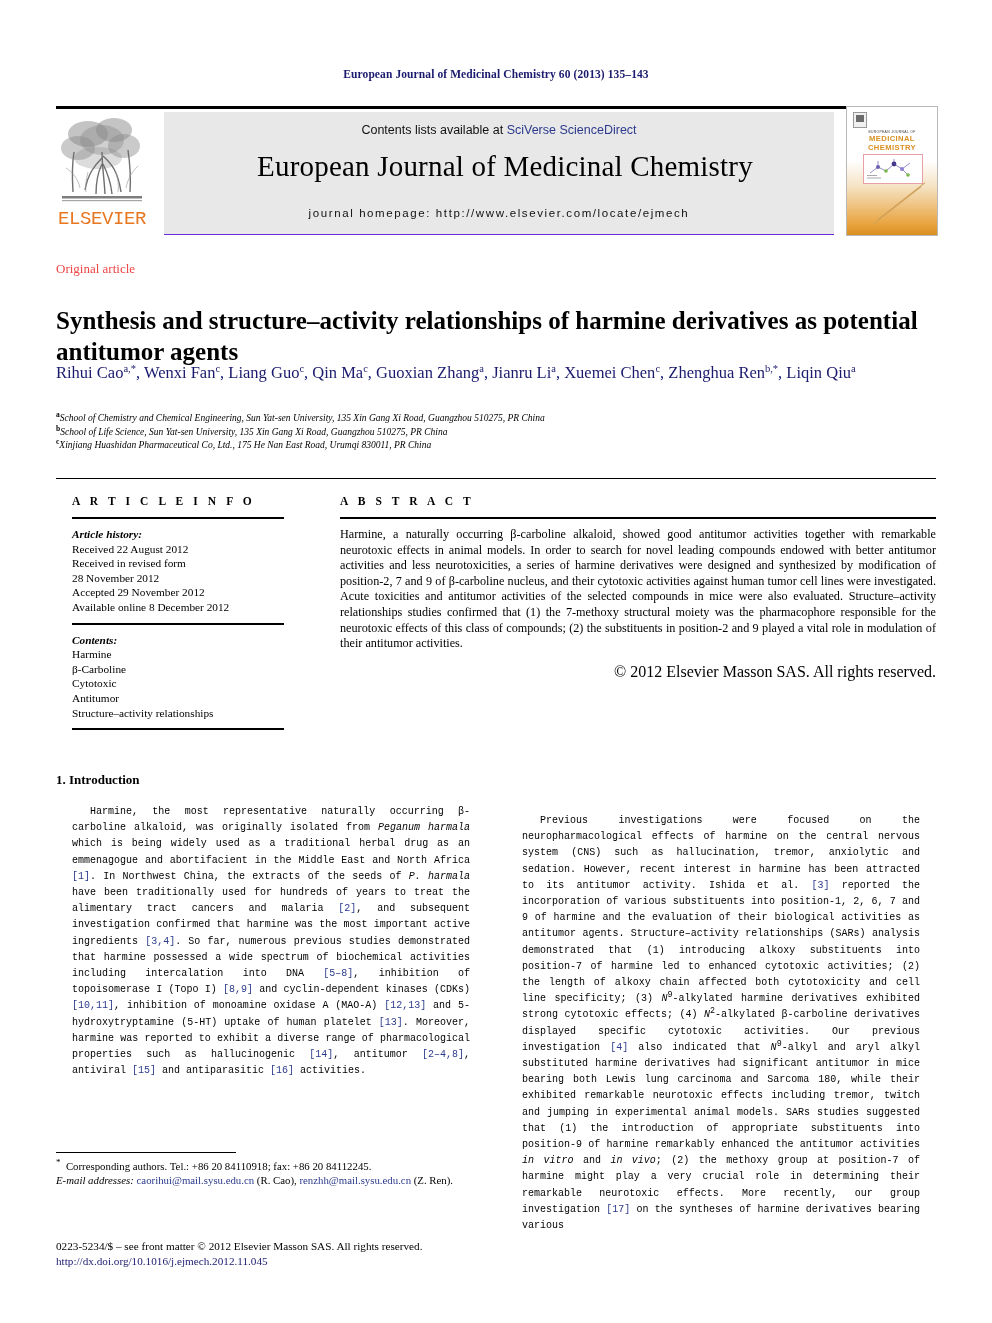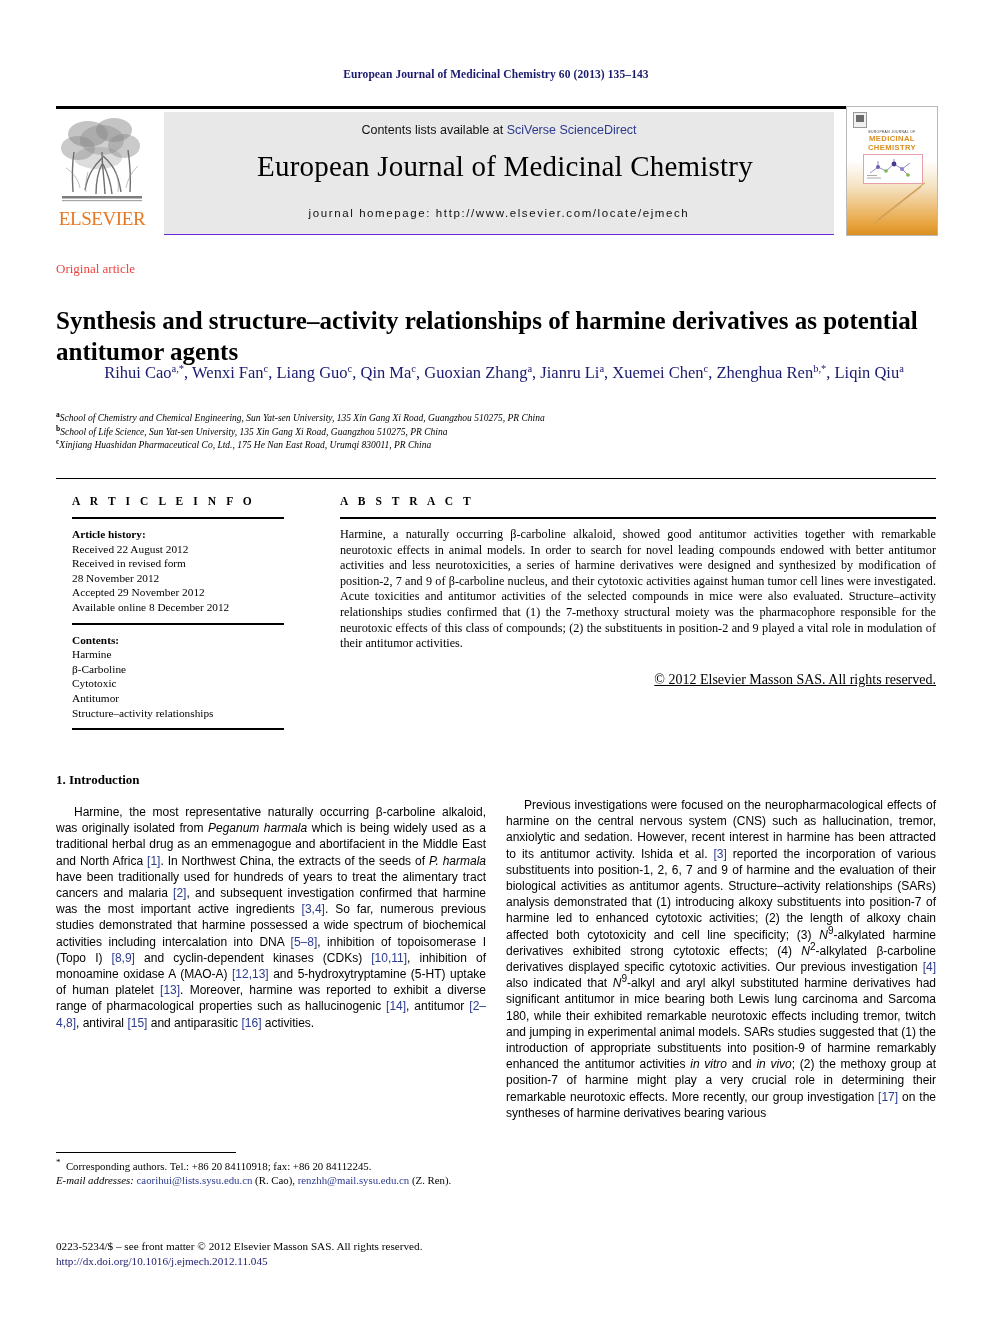--- a/index.html
+++ b/index.html
@@ -63,21 +63,21 @@
     left: 2px; top: 0;
     width: 88px; height: 96px;
   }
   .elsevier-word {
     position: absolute;
     left: 0;
     top: 97px;
     width: 92px;
     text-align: center;
     color: #E87722;
-    font-family: Liberation Serif, serif;
+    font-family: Liberation Mono, monospace;
     font-size: 19px;
     letter-spacing: -0.4px;
     line-height: 20px;
   }
   .journal-band {
     position: absolute;
     left: 108px;
     top: 6px;
     width: 670px;
     height: 122px;
@@ -198,28 +198,27 @@
     left: 56px;
     top: 288px;
     width: 880px;
     font-size: 25px;
     line-height: 31px;
     font-family: "Liberation Serif", serif;
     color: #000;
   }
   .authors {
     position: absolute;
-    left: 64px;
+    left: 56px;
     top: 362px;
     width: 880px;
     font-size: 16.5px;
     line-height: 22px;
     font-family: "Liberation Serif", serif;
     color: #1a1a6e;
-    text-align: center;
   }
   .authors sup { font-size: 10.5px; }
   .affiliations {
     position: absolute;
     left: 56px;
     top: 412px;
     width: 880px;
     font-size: 9.5px;
     line-height: 13.5px;
     font-style: italic;
@@ -266,35 +265,35 @@
     background: #000;
     margin: 0 0 8px 0;
   }
   .hr-heavy.lower { margin: 8px 0 8px 0; }
   .info-block {
     font-family: "Liberation Serif", serif;
     font-size: 11.3px;
     line-height: 14.6px;
   }
   .info-block .ital {
+    font-style: italic;
     font-weight: bold;
   }
   .abs-text {
     font-family: "Liberation Serif", serif;
     font-size: 12.2px;
     line-height: 15.6px;
     text-align: justify;
     margin: 0;
   }
   .abs-copy {
     font-family: "Liberation Serif", serif;
-    font-size: 14px;
+    font-size: 16px;
     text-align: right;
-    margin-top: 20px;
-    text-decoration: underline;
+    margin-top: 11px;
   }
 
   
   .body-left {
     position: absolute;
     left: 56px;
     top: 772px;
     width: 430px;
   }
   .body-right {
@@ -303,26 +302,26 @@
     top: 797px;
     width: 430px;
   }
   .sec-head {
     font-family: "Liberation Serif", serif;
     font-weight: bold;
     font-size: 13px;
     margin: 0 0 16px 0;
   }
   .para {
-    font-family: Liberation Sans, sans-serif;
-    font-size: 12px;
+    font-family: Liberation Mono, monospace;
+    font-size: 10px;
     line-height: 16.2px;
     text-align: justify;
     text-indent: 18px;
-    margin: 0;
+    margin: 16px;
     hyphens: none;
   }
   a.ref, .ref {
     color: #2b3a8c;
     text-decoration: none;
   }
 
   
   .footnote-rule {
     position: absolute;
@@ -483,21 +482,21 @@
     <p class="para">Harmine, the most representative naturally occurring β-carboline alkaloid, was originally isolated from <i>Peganum harmala</i> which is being widely used as a traditional herbal drug as an emmenagogue and abortifacient in the Middle East and North Africa <span class="ref">[1]</span>. In Northwest China, the extracts of the seeds of <i>P. harmala</i> have been traditionally used for hundreds of years to treat the alimentary tract cancers and malaria <span class="ref">[2]</span>, and subsequent investigation confirmed that harmine was the most important active ingredients <span class="ref">[3,4]</span>. So far, numerous previous studies demonstrated that harmine possessed a wide spectrum of biochemical activities including intercalation into DNA <span class="ref">[5–8]</span>, inhibition of topoisomerase I (Topo I) <span class="ref">[8,9]</span> and cyclin-dependent kinases (CDKs) <span class="ref">[10,11]</span>, inhibition of monoamine oxidase A (MAO-A) <span class="ref">[12,13]</span> and 5-hydroxytryptamine (5-HT) uptake of human platelet <span class="ref">[13]</span>. Moreover, harmine was reported to exhibit a diverse range of pharmacological properties such as hallucinogenic <span class="ref">[14]</span>, antitumor <span class="ref">[2–4,8]</span>, antiviral <span class="ref">[15]</span> and antiparasitic <span class="ref">[16]</span> activities.</p>
   </div>
 
   <div class="body-right">
     <p class="para">Previous investigations were focused on the neuropharmacological effects of harmine on the central nervous system (CNS) such as hallucination, tremor, anxiolytic and sedation. However, recent interest in harmine has been attracted to its antitumor activity. Ishida et al. <span class="ref">[3]</span> reported the incorporation of various substituents into position-1, 2, 6, 7 and 9 of harmine and the evaluation of their biological activities as antitumor agents. Structure–activity relationships (SARs) analysis demonstrated that (1) introducing alkoxy substituents into position-7 of harmine led to enhanced cytotoxic activities; (2) the length of alkoxy chain affected both cytotoxicity and cell line specificity; (3) <i>N</i><sup>9</sup>-alkylated harmine derivatives exhibited strong cytotoxic effects; (4) <i>N</i><sup>2</sup>-alkylated β-carboline derivatives displayed specific cytotoxic activities. Our previous investigation <span class="ref">[4]</span> also indicated that <i>N</i><sup>9</sup>-alkyl and aryl alkyl substituted harmine derivatives had significant antitumor in mice bearing both Lewis lung carcinoma and Sarcoma 180, while their exhibited remarkable neurotoxic effects including tremor, twitch and jumping in experimental animal models. SARs studies suggested that (1) the introduction of appropriate substituents into position-9 of harmine remarkably enhanced the antitumor activities <i>in vitro</i> and <i>in vivo</i>; (2) the methoxy group at position-7 of harmine might play a very crucial role in determining their remarkable neurotoxic effects. More recently, our group investigation <span class="ref">[17]</span> on the syntheses of harmine derivatives bearing various</p>
   </div>
 
   <div class="footnote-rule"></div>
   <div class="footnote">
     <div><sup>*</sup>&nbsp; Corresponding authors. Tel.: +86 20 84110918; fax: +86 20 84112245.</div>
-    <div><span class="ital">E-mail addresses:</span> <span class="mail">caorihui@lists.sysu.edu.cn</span> (R. Cao), <span class="mail">renzhh@mail.sysu.edu.cn</span> (Z. Ren).</div>
+    <div><span class="ital">E-mail addresses:</span> <span class="mail">caorihui@mail.sysu.edu.cn</span> (R. Cao), <span class="mail">renzhh@mail.sysu.edu.cn</span> (Z. Ren).</div>
   </div>
 
   <div class="colophon">
     <div>0223-5234/$ – see front matter © 2012 Elsevier Masson SAS. All rights reserved.</div>
     <div class="doi">http://dx.doi.org/10.1016/j.ejmech.2012.11.045</div>
   </div>
 
 </div>
 
 </body></html>

